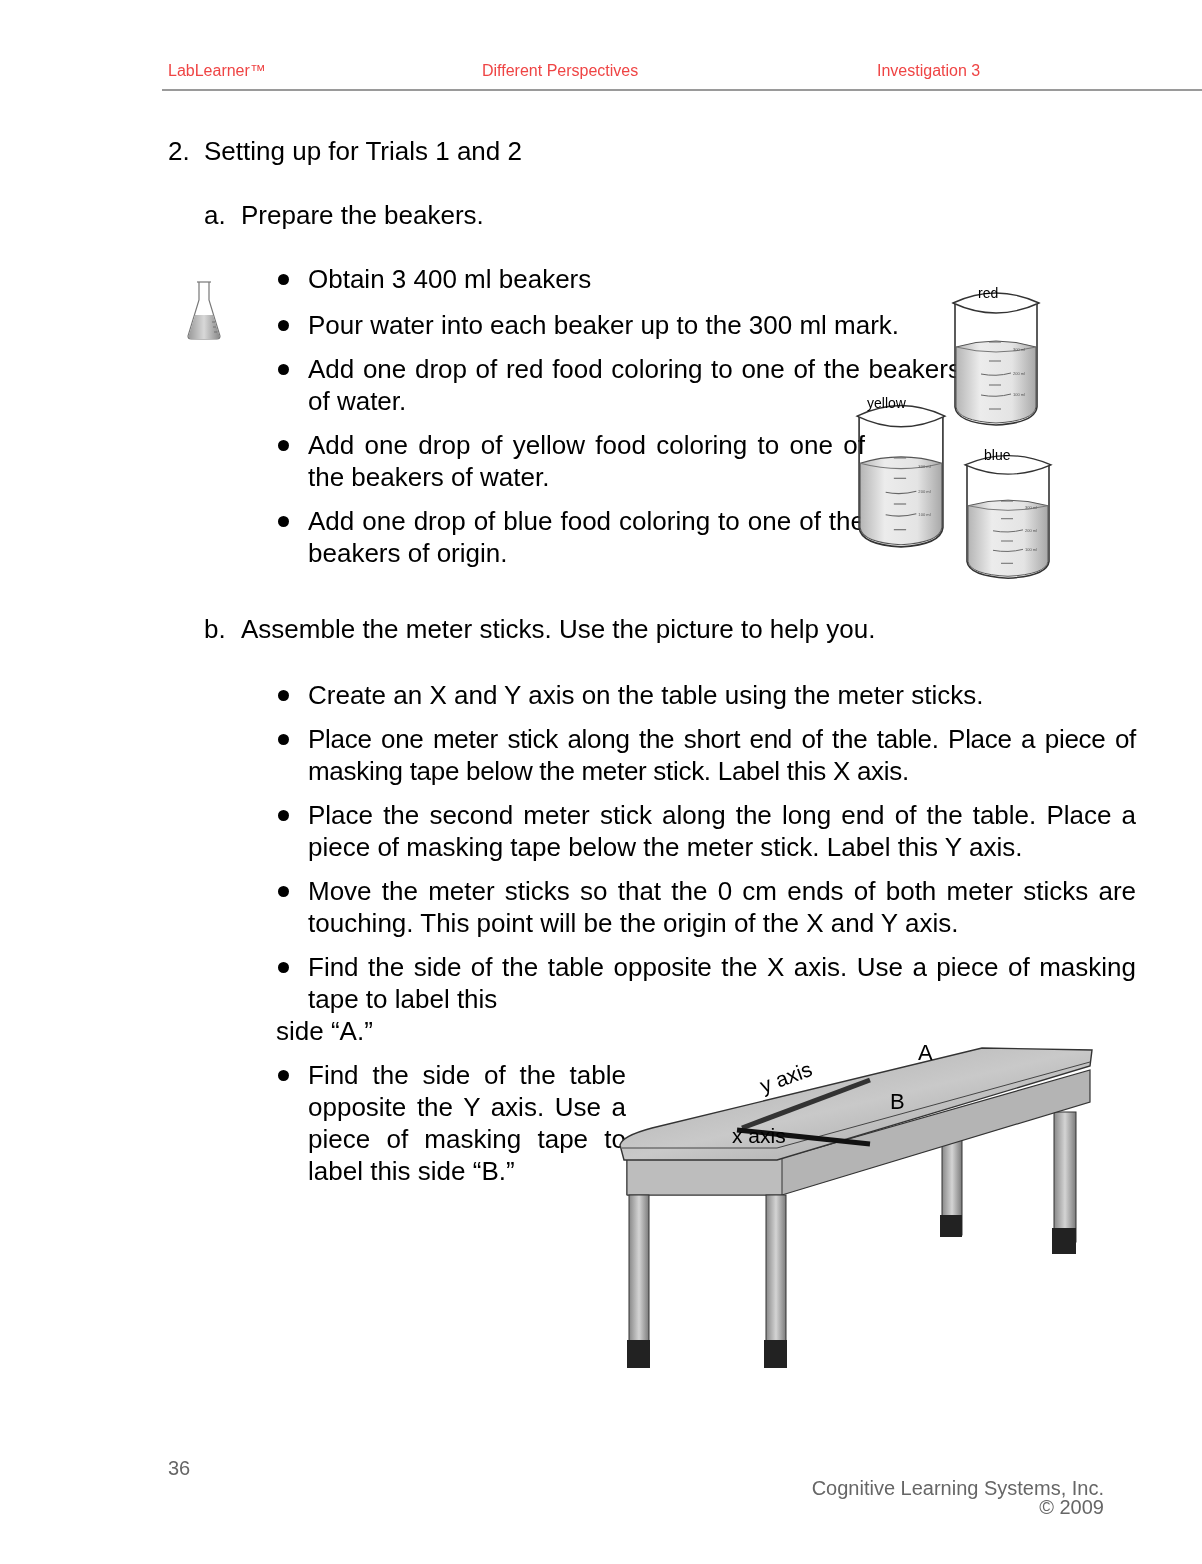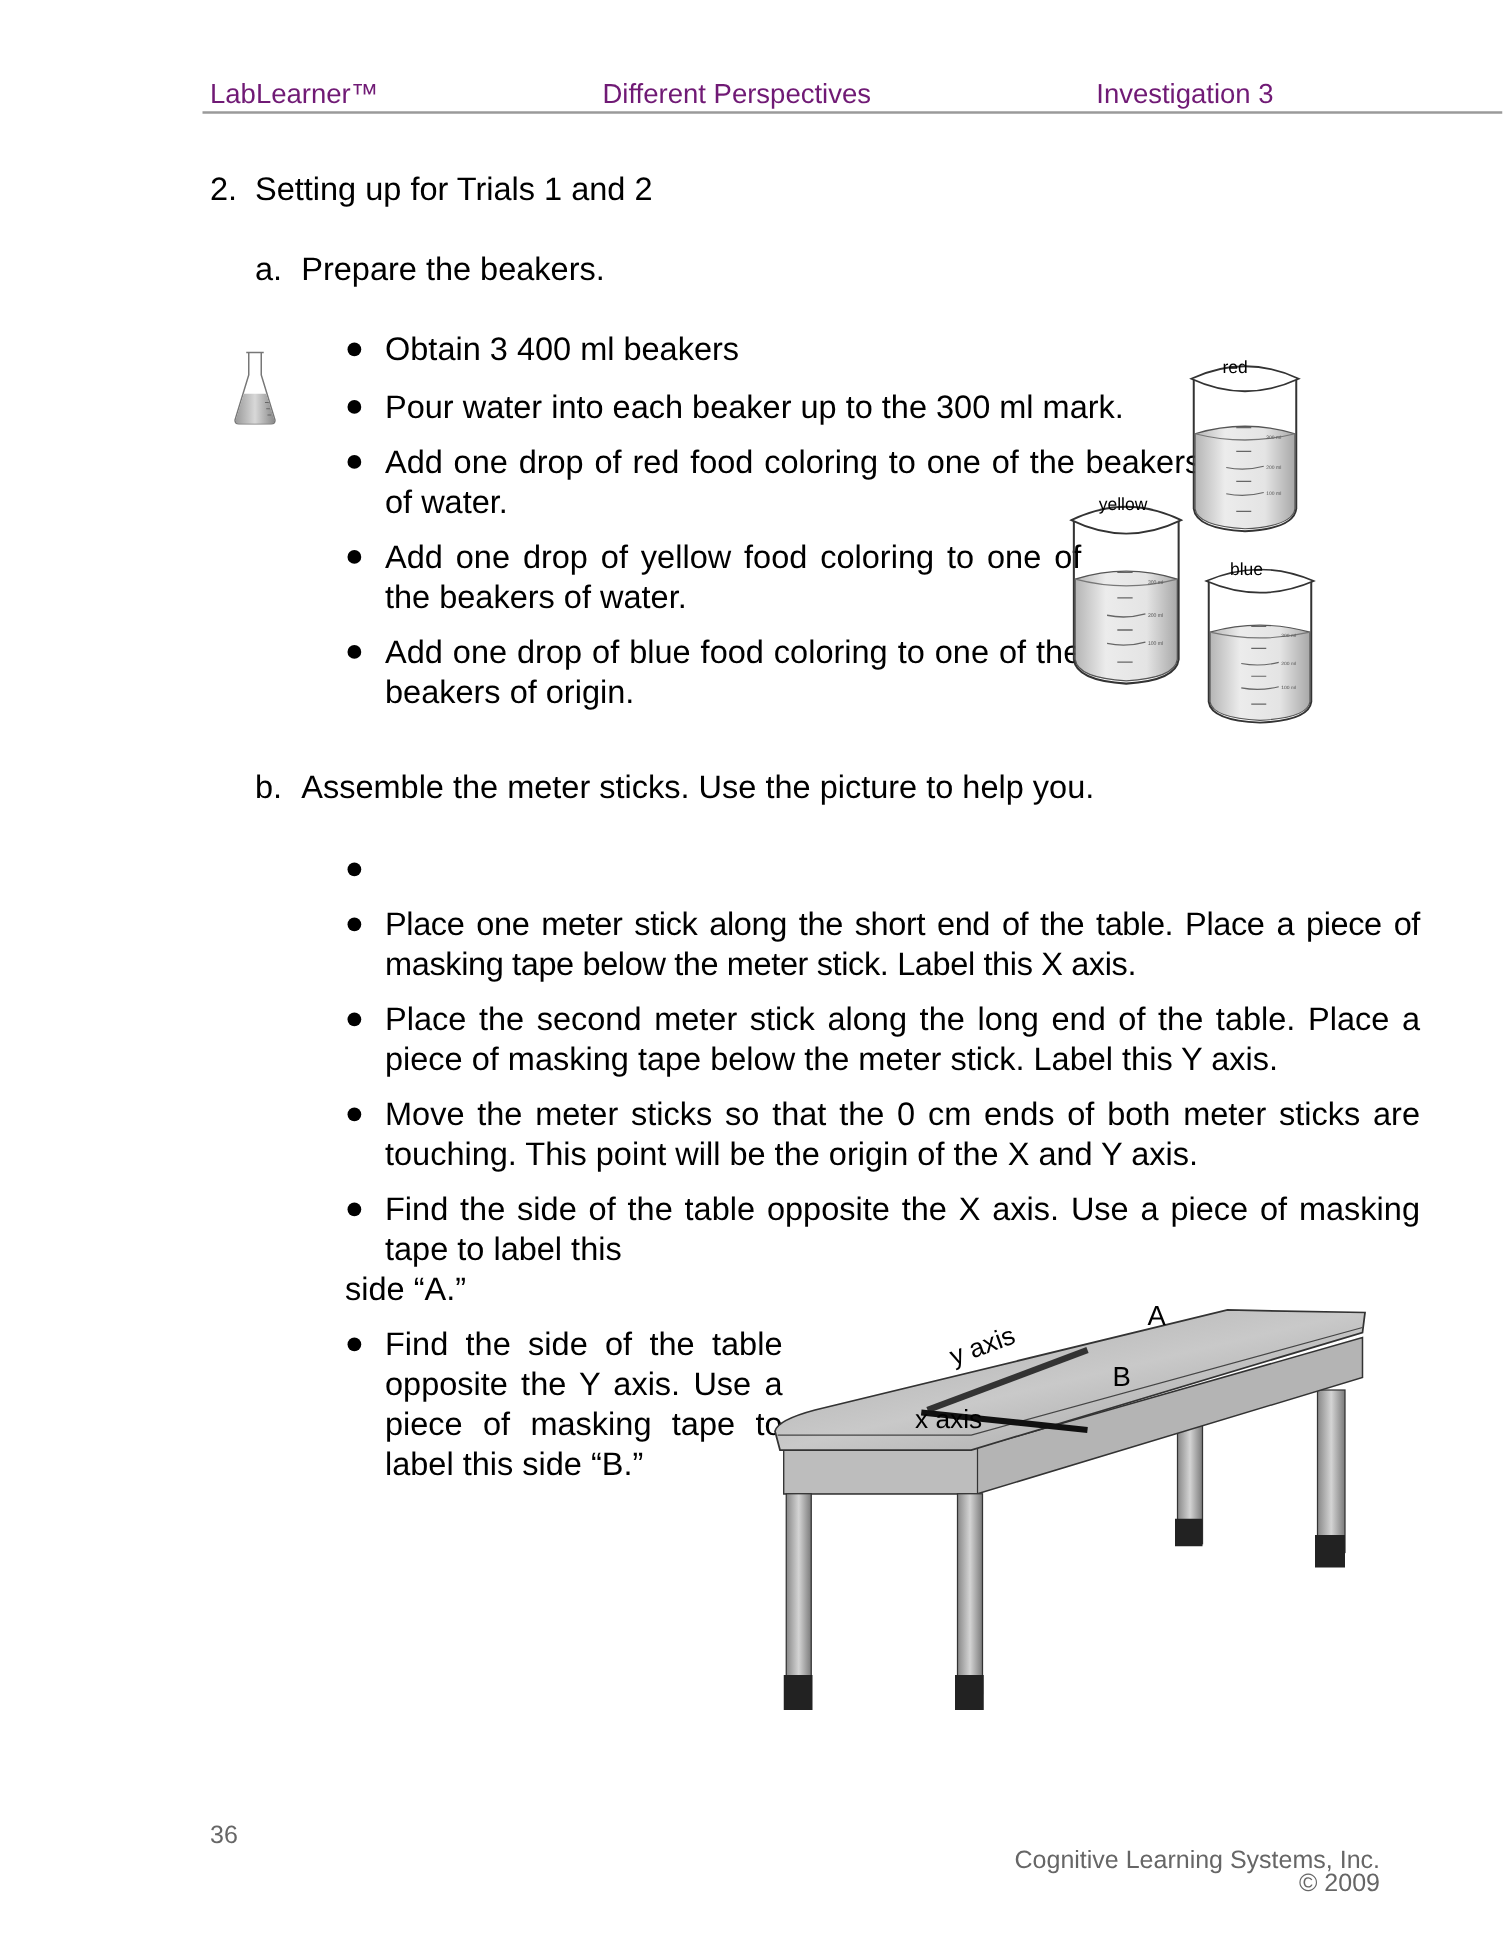--- a/index.html
+++ b/index.html
@@ -1,19 +1,19 @@
 <!DOCTYPE html>
 <html><head>
   <meta charset="utf-8">
   <style>
     html, body { margin: 0; padding: 0; background: #ffffff; }
     body { width: 1202px; height: 1564px; position: relative; overflow: hidden;
            font-family: "Liberation Sans", sans-serif; color: #000; }
     .abs { position: absolute; }
-    .hdr { font-size: 22px; color: #701a75; top: 62px; white-space: nowrap; }
+    .hdr { font-size: 16px; color: #ef4444; top: 62px; white-space: nowrap; }
     .hdr-line { left: 162px; top: 89px; width: 1040px; height: 2px; background: #9a9a9a; }
     .t { font-size: 26px; line-height: 32px; white-space: nowrap; }
     .bul { font-size: 26px; line-height: 32px; margin-left: 32px; }
     .dot { position: absolute; width: 11px; height: 11px; border-radius: 50%; background: #000; }
     .just { text-align: justify; text-align-last: left; }
     .beaker-label { font-size: 14px; position: absolute; }
     .foot { font-size: 20px; color: #666; }
   </style>
 </head>
 <body>
@@ -98,35 +98,36 @@
   <svg width="92" height="140">
       <use href="#beaker"></use>
     </svg>
   <span class="beaker-label" style="left:28px; top:-2px;">red</span>
 </div>
 
 <div class="abs" style="left:855px; top:399px; width:92px; height:150px;">
   <svg width="92" height="150" viewBox="0 0 90 140" preserveAspectRatio="none">
       <use href="#beaker"></use>
     </svg>
-  <span class="beaker-label" style="left:12px; top:-4px;margin-left:12px;">yellow</span>
+  <span class="beaker-label" style="left:12px; top:-4px;">yellow</span>
 </div>
 
 <div class="abs" style="left:963px; top:450px; width:90px; height:130px;">
   <svg width="90" height="130" viewBox="0 0 90 140" preserveAspectRatio="none">
       <use href="#beaker"></use>
     </svg>
   <span class="beaker-label" style="left:21px; top:-3px;">blue</span>
 </div>
 
 <div class="abs t" style="left:204px; top:613px;">b.</div>
 <div class="abs t" style="left:241px; top:613px;">Assemble the meter sticks. Use the picture to help you.</div>
 
 <div class="abs bul" style="left:276px; top:679px; width:830px;">
   <span class="dot" style="left:-30px; top:11px;"></span>
+  <span>Create an X and Y axis on the table using the meter sticks.</span>
 </div>
 <div class="abs bul just" style="left:276px; top:723px; width:828px; letter-spacing:-0.3px;">
   <span class="dot" style="left:-30px; top:11px;"></span>
   <span>Place one meter stick along the short end of the table.  Place a piece of masking tape below the meter stick. Label this X axis.</span>
 </div>
 <div class="abs bul just" style="left:276px; top:799px; width:828px;">
   <span class="dot" style="left:-30px; top:11px;"></span>
   <span>Place the second meter stick along the long end of the table. Place a piece of masking tape below the meter stick. Label this Y axis.</span>
 </div>
 <div class="abs bul just" style="left:276px; top:875px; width:828px;">

